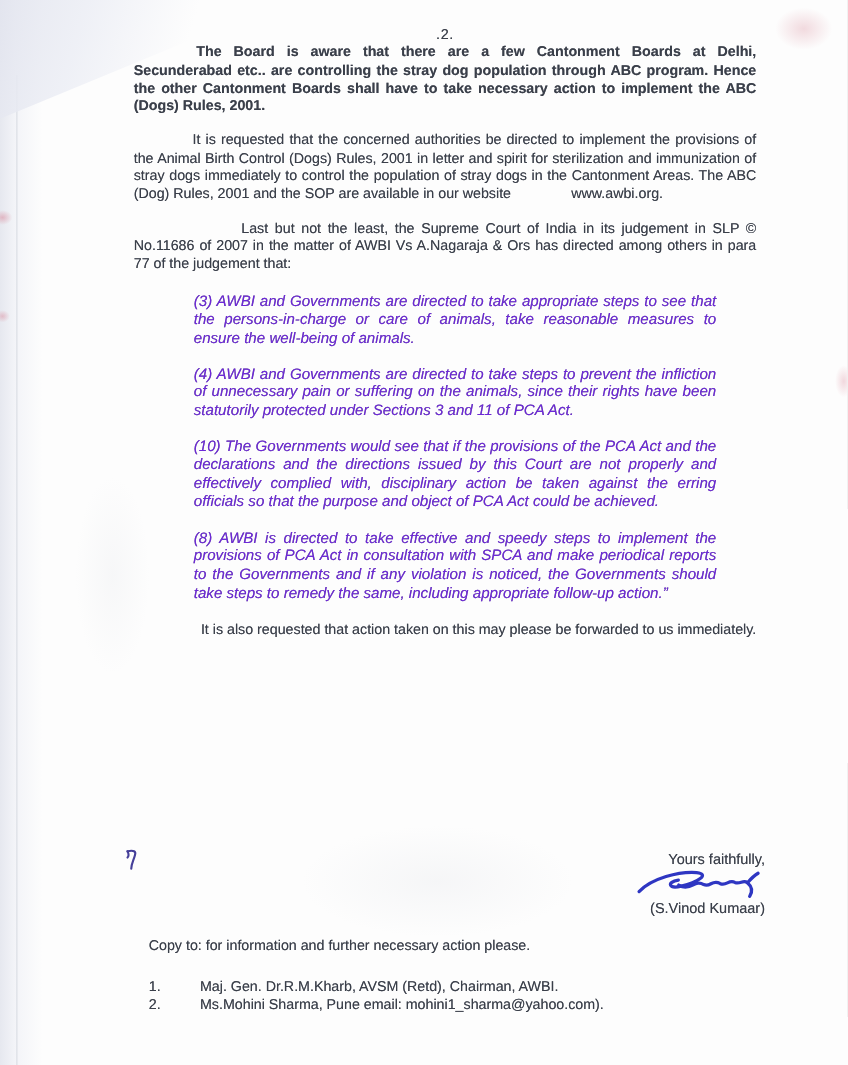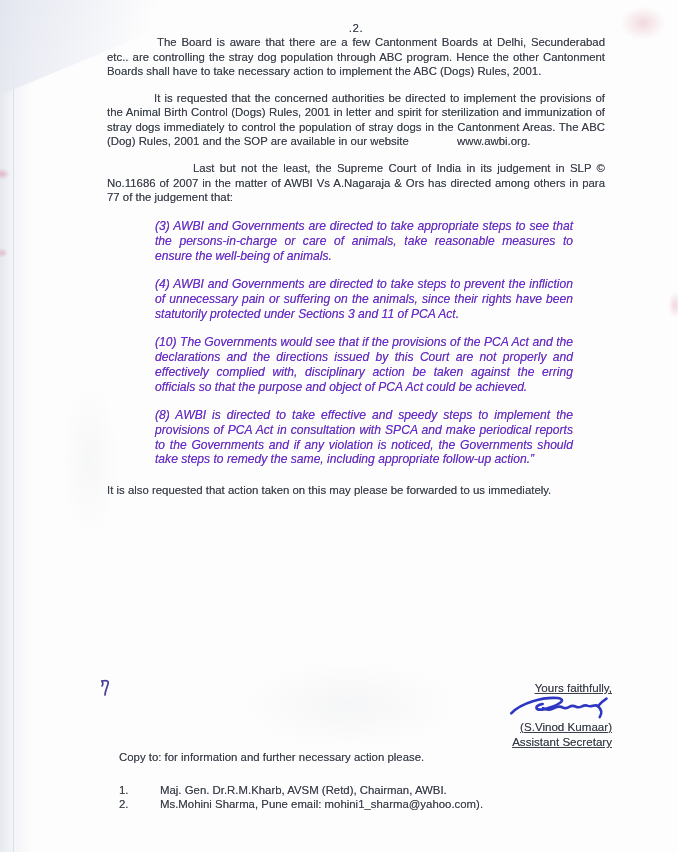--- a/index.html
+++ b/index.html
@@ -39,35 +39,35 @@
   
   .content{
     position:absolute;left:107px;top:0;width:498px;
     font-size:11.4px;line-height:14.3px;
     text-shadow:0 0 0.5px rgba(58,63,74,.65);
   }
   .page-number{margin-top:21px;text-align:center;font-size:11.5px;letter-spacing:.5px;}
   p.body{margin:0 0 13px 0;text-align:justify;}
   p.body.first{margin-top:10px;}
   .ind-47{text-indent:47px;}
-  .ind-50{text-indent:50px;}
+  .ind-50{text-indent:50px;font-weight:bold;}
   .ind-86{text-indent:86px;}
   .weblink{color:inherit;margin-left:45px;}
   .quote-block{margin:15px 0 0 48px;width:418px;}
   p.quote{
     margin:0 0 14px 0;text-align:justify;
     font-style:italic;font-size:12.1px;line-height:14.7px;
     color:#6d28d9;
   }
-  p.closing{margin:16px 0 0 0;text-align:left;}
+  p.closing{margin:16px 0 0 0;text-align:right;}
 
   .sig-block{
     position:absolute;right:66px;top:680px;width:190px;
     text-align:right;font-size:11.6px;line-height:15px;
-    color:#3a3f4a;text-shadow:0 0 0.5px rgba(58,63,74,.65);text-decoration:underline;
+    color:#3a3f4a;text-shadow:0 0 0.5px rgba(58,63,74,.65);
   }
   .sig-scribble{display:block;margin:-2px 2px -4px auto;}
   .copy-block{
     position:absolute;left:119px;top:750px;width:440px;
     font-size:11.4px;line-height:14.5px;
     color:#3a3f4a;text-shadow:0 0 0.5px rgba(58,63,74,.65);
   }
   .copy-items{margin-top:18px;}
   .copy-item{display:flex;}
   .copy-item .num{width:41px;flex:0 0 41px;}
@@ -112,21 +112,20 @@
   <div class="sig-block">
     <div>Yours faithfully,</div>
     <svg class="sig-scribble" width="104" height="30" viewBox="0 0 104 30">
       <g fill="none" stroke="#2e36c2" stroke-width="2.6" stroke-linecap="round" stroke-linejoin="round" transform="rotate(-4 52 15)">
         <path d="M5,17 C16,7 38,3 52,5 C63,7 52,13 39,15 C29,17 27,11 37,10"></path>
         <path d="M37,14 C46,20 50,10 57,15 C62,18 64,11 70,15 C75,18 77,12 82,15 C86,17 89,13 92,16 C95,19 96,23 93,27"></path>
         <path d="M92,16 C96,12 99,10 101,9"></path>
       </g>
     </svg>
     <div>(S.Vinod Kumaar)</div>
-    <div>Assistant Secretary</div>
   </div>
 
   <div class="copy-block">
     <div>Copy to: for information and further necessary action please.</div>
     <div class="copy-items">
       <div class="copy-item">
         <span class="num">1.</span>
         <span class="txt">Maj. Gen. Dr.R.M.Kharb, AVSM (Retd), Chairman, AWBI.</span>
       </div>
       <div class="copy-item">

